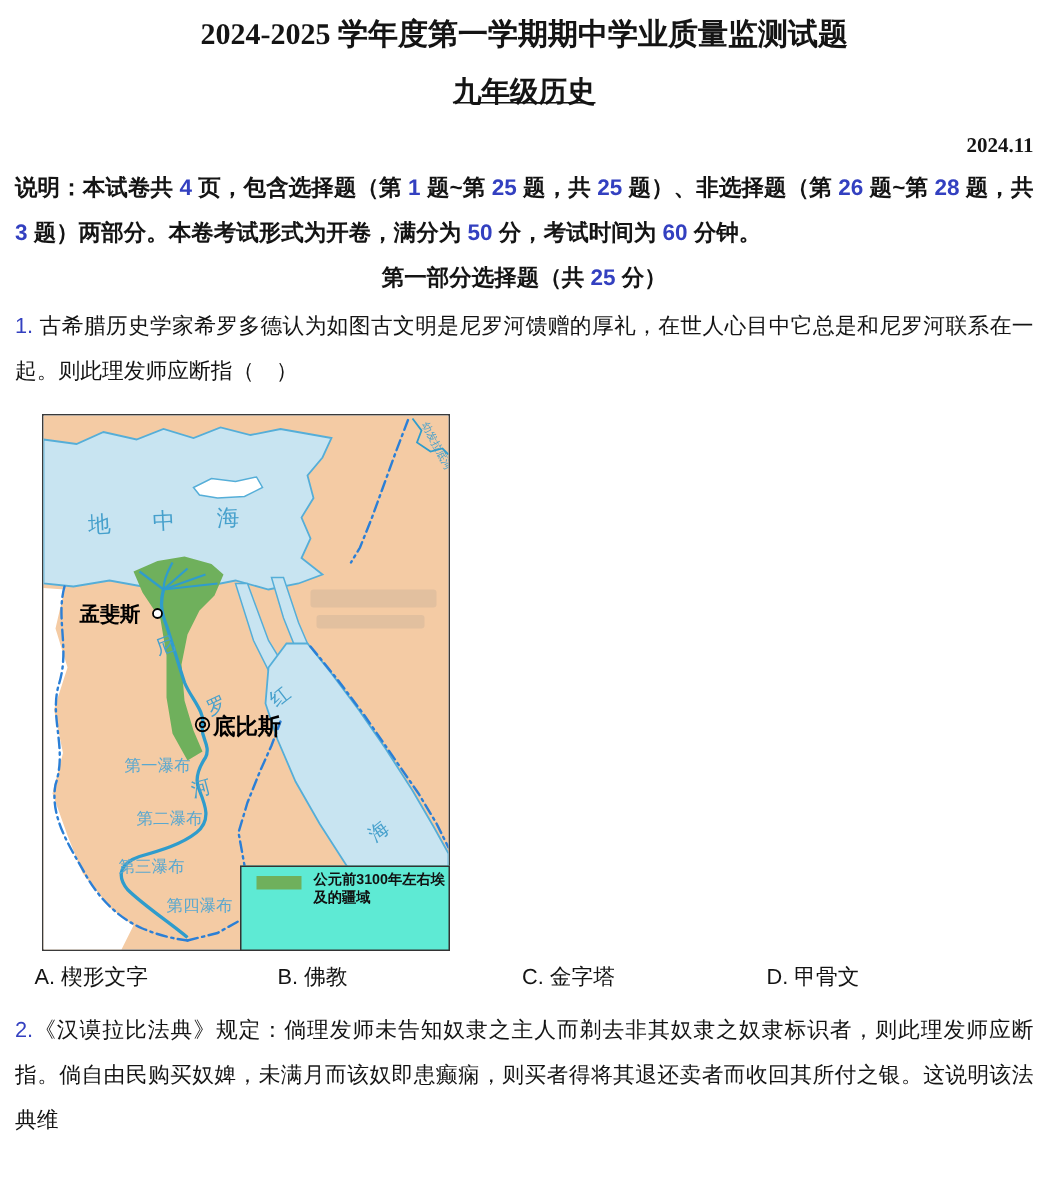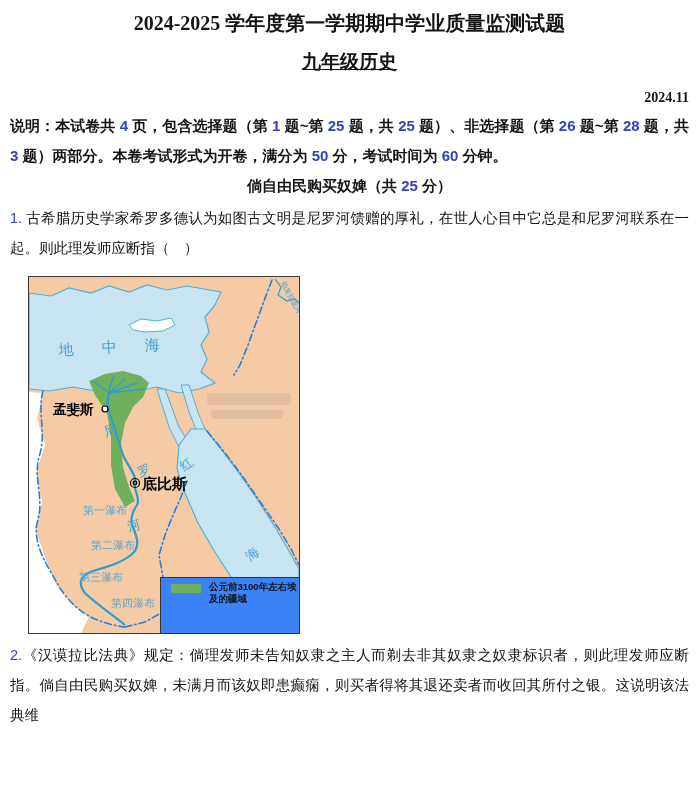--- a/index.html
+++ b/index.html
@@ -14,21 +14,21 @@
   .date{font-family:"Liberation Serif","DejaVu Serif",serif;font-size:14px;font-weight:bold;
          text-align:right;line-height:26px;margin-top:8px;}
   .para{font-size:15px;line-height:30px;text-align:justify;}
   .bold{font-weight:bold;}
   .center{text-align:center;}
   .q{font-size:14.5px;line-height:30px;text-align:justify;font-weight:normal;margin-top:2px;}
   .num{color:#3340c0;}
   .map-wrap{position:relative;width:270px;height:356px;border:1px solid #3a3a3a;
             margin:13px 0 0 18px;background:#fff;}
   .map-wrap svg{display:block;}
-  .legend{position:absolute;right:-1px;bottom:-1px;width:140px;height:57px;background:#3b82f6;
+  .legend{position:absolute;right:-1px;bottom:-1px;width:140px;height:57px;background:#5eead4;
           border:1px solid #333;box-sizing:border-box;padding:3px 2px 2px 10px;}
   .legend-row{display:flex;align-items:flex-start;font-size:9.5px;font-weight:bold;
               line-height:1.25;color:#111;}
   .legend-swatch{flex:0 0 30px;height:9px;background:#6fb05c;margin:3px 8px 0 0;}
   .legend-dash{flex:0 0 30px;height:0;border-top:3px dashed #3366cc;margin:6px 8px 0 0;}
   .legend-text{width:92px;}
   .options{display:flex;font-size:14.5px;line-height:28px;margin-top:4px;padding-left:13px;}
   .opt{white-space:nowrap;}
   .opt-a{width:162px;}.opt-b{width:163px;}.opt-c{width:163px;}
 </style>
@@ -36,21 +36,21 @@
 <body>
 
 <div class="page">
 
   <div class="title">2024-2025 学年度第一学期期中学业质量监测试题</div>
   <div class="subject">九年级历史</div>
   <div class="date">2024.11</div>
 
   <div class="para bold"><span>说明：本试卷共 </span><span class="num">4</span><span> 页，包含选择题（第 </span><span class="num">1</span><span> 题~第 </span><span class="num">25</span><span> 题，共 </span><span class="num">25</span><span> 题）、非选择题（第 </span><span class="num">26</span><span> 题~第 </span><span class="num">28</span><span> 题，共 </span><span class="num">3</span><span> 题）两部分。本卷考试形式为开卷，满分为 </span><span class="num">50</span><span> 分，考试时间为 </span><span class="num">60</span><span> 分钟。</span></div>
 
-  <div class="para bold center"><span>倘自由民购买奴婢（共 </span><span class="num">25</span><span> 分）</span></div>
+  <div class="para bold center"><span>第一部分选择题（共 </span><span class="num">25</span><span> 分）</span></div>
 
 
   <div class="q"><span class="num">1.</span><span> 古希腊历史学家希罗多德认为如图古文明是尼罗河馈赠的厚礼，在世人心目中它总是和尼罗河联系在一起。则此理发师应断指（　）</span></div>
 
   <div class="map-wrap">
     <svg width="270" height="356" viewBox="0 0 270 356">
 
       <rect x="0" y="0" width="270" height="356" fill="#f4cba4"></rect>
 
       <path d="M0,115 L14,116 L8,142 L16,168 L7,196 L13,225 L6,252 L16,280 L26,305 L44,328 L60,340 L52,356 L0,356 Z" fill="#ffffff"></path>
@@ -118,16 +118,22 @@
     </svg>
 
     <div class="legend">
       <div class="legend-row">
         <span class="legend-swatch"></span>
         <span class="legend-text">公元前3100年左右埃及的疆域</span>
       </div>
     </div>
   </div>
 
+  <div class="options">
+    <span class="opt opt-a"><span>A.</span> <span>楔形文字</span></span>
+    <span class="opt opt-b"><span>B.</span> <span>佛教</span></span>
+    <span class="opt opt-c"><span>C.</span> <span>金字塔</span></span>
+    <span class="opt"><span>D.</span> <span>甲骨文</span></span>
+  </div>
 
   <div class="q" style="margin-top:6px;"><span class="num">2.</span><span>《汉谟拉比法典》规定：倘理发师未告知奴隶之主人而剃去非其奴隶之奴隶标识者，则此理发师应断指。倘自由民购买奴婢，未满月而该奴即患癫痫，则买者得将其退还卖者而收回其所付之银。这说明该法典维</span></div>
 
 </div>
 
 </body></html>

